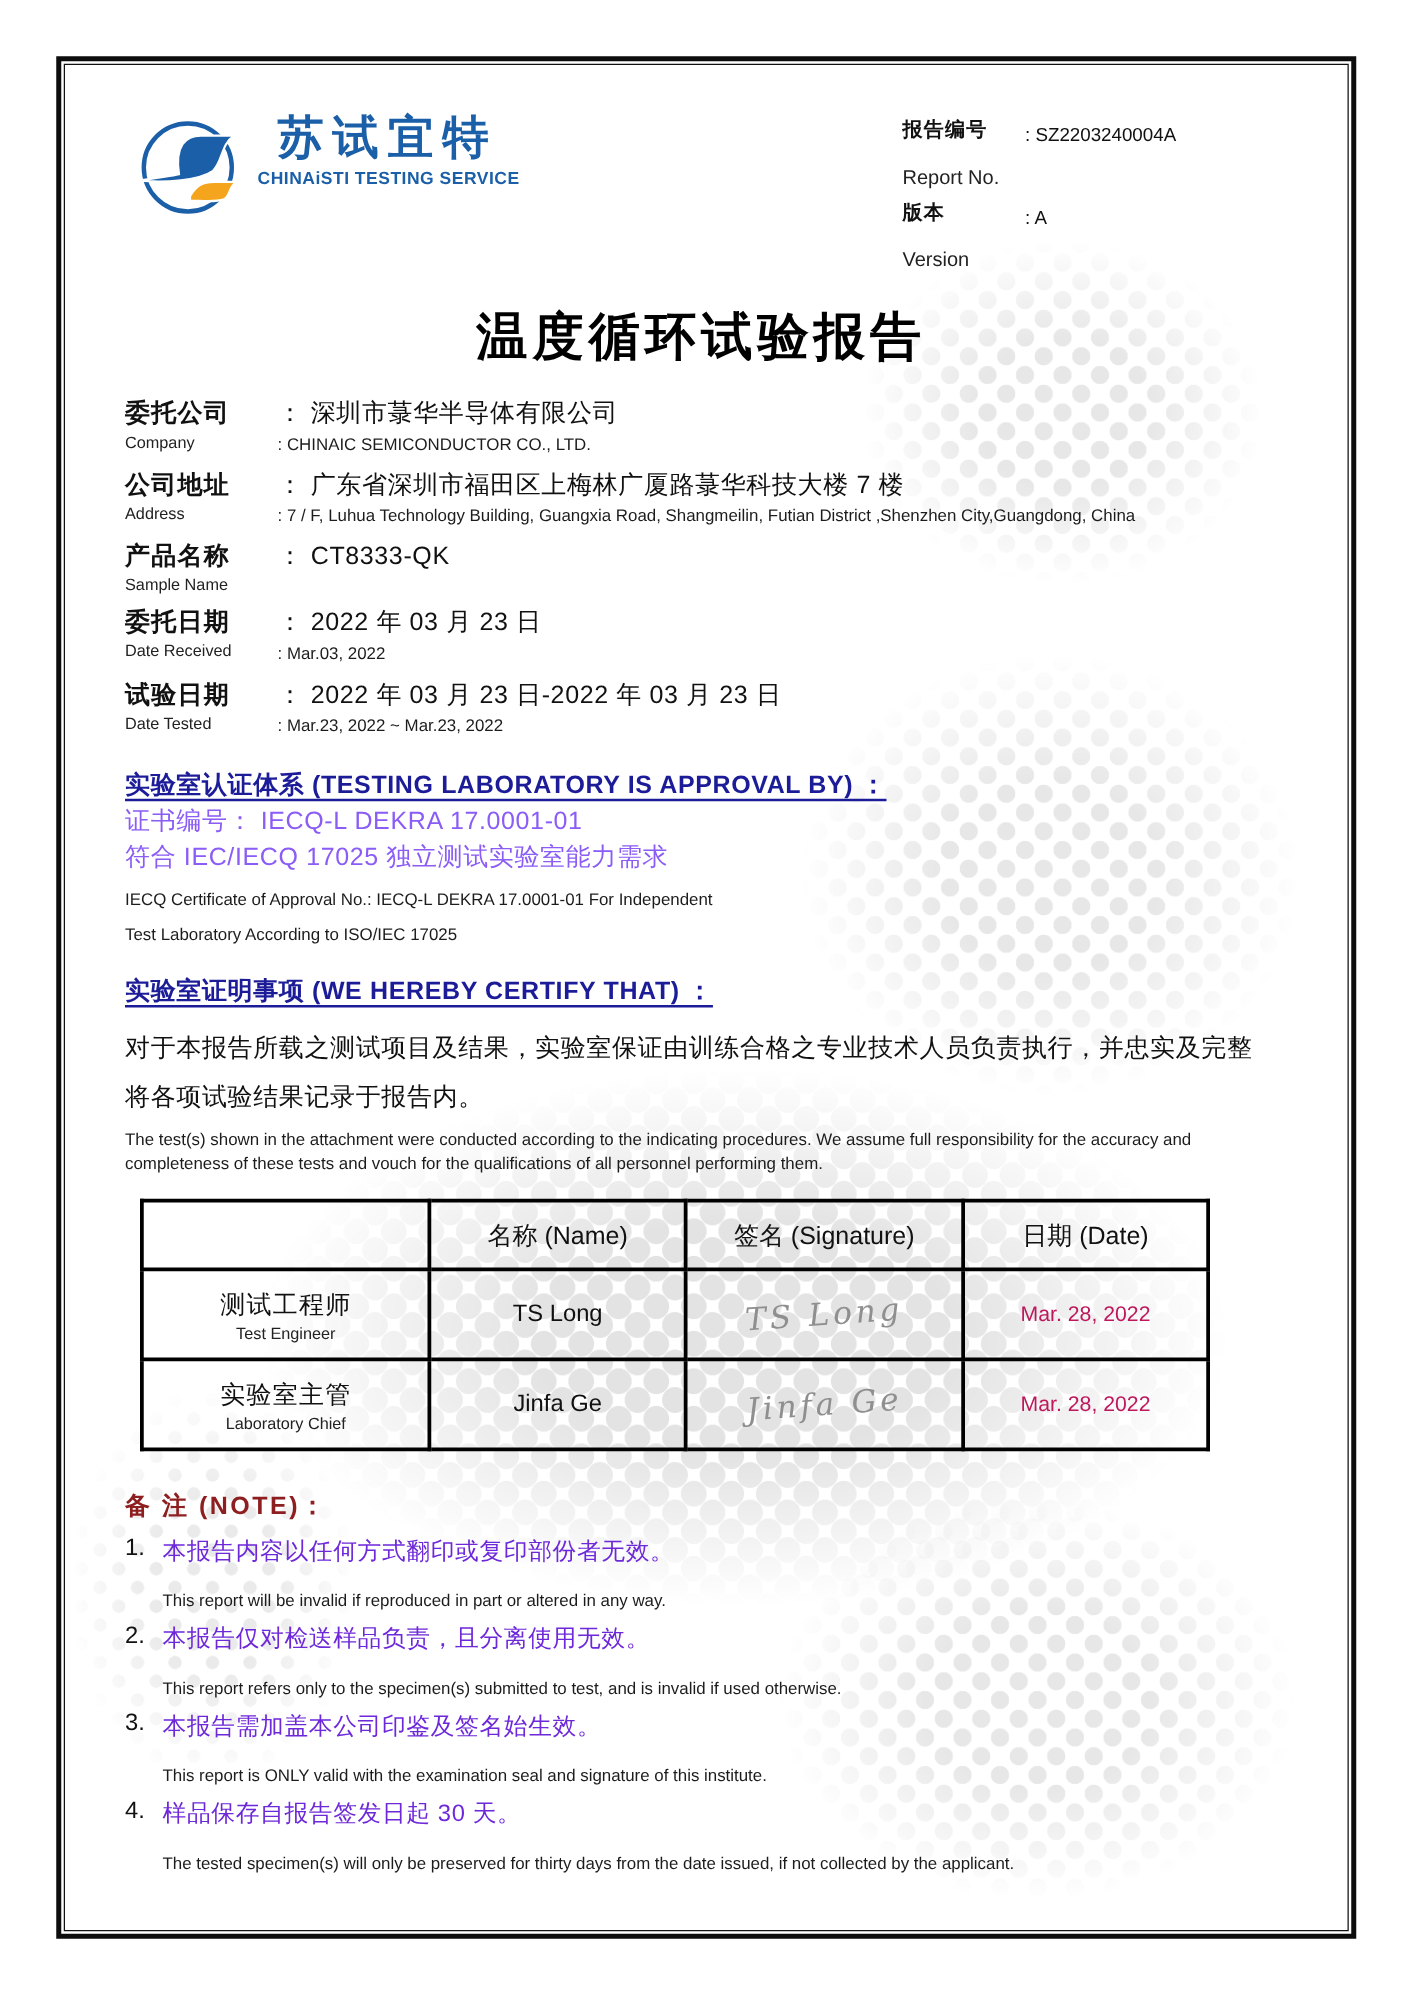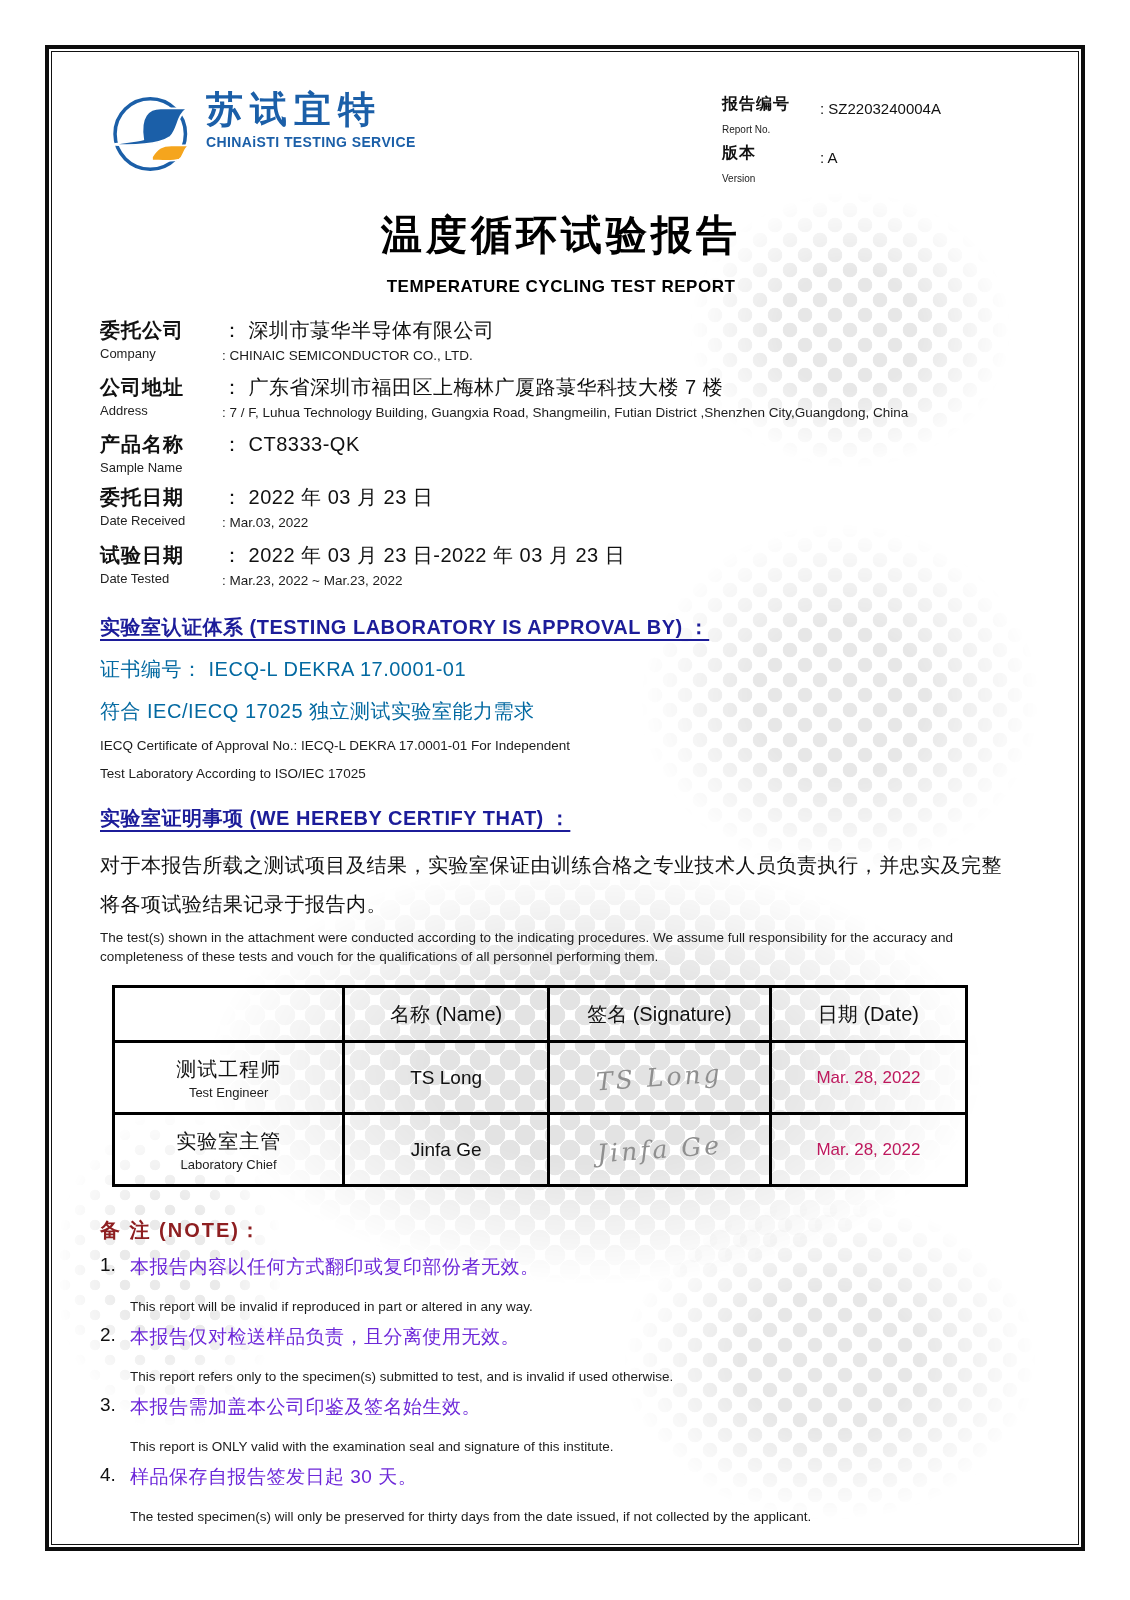--- a/index.html
+++ b/index.html
@@ -30,45 +30,45 @@
   #ht2{left:90px;  top:790px; width:1010px; height:560px;}
   #ht3{left:560px; top:1150px; width:540px; height:420px;}
   #ht4{left:20px;  top:1060px; width:300px; height:420px;}
   #ht5{left:640px; top:150px; width:420px; height:360px;}
   
   .content{position:absolute; left:52px; top:52px; width:1018px; height:1484px;
            box-sizing:border-box; padding:38px 48px 0 48px; z-index:2;}
   
   .hdr{display:flex; justify-content:space-between; align-items:flex-start;}
   .logo{display:flex; align-items:flex-start; gap:10px; margin-left:8px;}
-  .logo-text .cn{font-size:37px; font-weight:bold; color:#1b5fa8; letter-spacing:7px; line-height:1.1;}
+  .logo-text .cn{font-size:37px; font-weight:bold; color:#1b5fa8; letter-spacing:7px; line-height:1.1;margin-left:16px;}
   .logo-text .en{font-size:14px; font-weight:bold; color:#1b5fa8; letter-spacing:.4px; margin-top:3px;}
   .repblock{width:300px; margin-top:4px;}
   .reprow{display:flex; margin-bottom:8px;}
   .replabel{width:98px;}
   .replabel .cn{font-size:16px; font-weight:bold; color:#111; letter-spacing:1px;}
-  .replabel .en{font-size:10px; color:#222; margin-top:9px;}
+  .replabel .en{font-size:16px; color:#222; margin-top:19px;}
   .repval{font-size:15px; color:#111; padding-top:6px;}
   
   .title-cn{text-align:center; font-size:41px; font-weight:bold; letter-spacing:4px; margin-top:16px; color:#000;}
   .title-en{text-align:center; font-size:17px; font-weight:bold; letter-spacing:.5px; margin-top:14px; color:#000;}
   
   .info{margin-top:20px;}
   .info-row{display:flex; margin-bottom:9px;}
   .info-label{width:122px; flex:none;}
   .info-label .cn{font-size:20px; font-weight:bold; letter-spacing:1px; color:#111;}
   .info-label .en{font-size:13px; color:#222; margin-top:2px;}
   .info-val{flex:1; max-width:810px;}
   .info-val .cn{font-size:20px; color:#111; letter-spacing:.5px;}
   .info-val .en{font-size:13.5px; color:#1c1c1c; margin-top:3px; line-height:1.35;}
   
   .sec-h{font-size:20px; font-weight:bold; color:#1c1c99; letter-spacing:.5px;
          text-decoration:underline; text-decoration-thickness:2px; text-underline-offset:5px;
          text-decoration-color:#1c1c99; margin-top:24px;}
-  .body-line{font-size:20px; color:#0369a1; margin-top:15px; letter-spacing:.5px;}
+  .body-line{font-size:20px; color:#8b5cf6; margin-top:2px; letter-spacing:.5px;}
   .small-line{font-size:13.5px; color:#1c1c1c; margin-top:13px;}
   .cert-cn{font-size:20px; color:#111; margin-top:14px; line-height:1.95; letter-spacing:.5px;}
   .cert-en{font-size:13.5px; color:#1c1c1c; margin-top:4px; line-height:1.45;}
   
   table.sign{border-collapse:collapse; margin:18px 10px 0 12px; width:856px; background:transparent;}
   table.sign td,table.sign th{border:3px solid #000; text-align:center; vertical-align:middle; padding:0;}
   tr.h td{height:52px; font-size:20px; font-weight:normal; color:#111;}
   tr.r td{height:69px;}
   td.role .cn{font-size:20px; color:#111; letter-spacing:1px;}
   td.role .en{font-size:13px; color:#222; margin-top:2px;}
@@ -130,21 +130,20 @@
           <div class="replabel col">
             <span class="cn">版本</span>
             <span class="en">Version</span>
           </div>
           <div class="repval">: A</div>
         </div>
       </div>
     </div>
 
     <div class="title-cn">温度循环试验报告</div>
-    <div class="title-en">TEMPERATURE CYCLING TEST REPORT</div>
 
     <div class="info">
 
       <div class="info-row">
         <div class="info-label col">
           <span class="cn">委托公司</span>
           <span class="en">Company</span>
         </div>
         <div class="info-val col">
           <span class="cn">： 深圳市菉华半导体有限公司</span>

